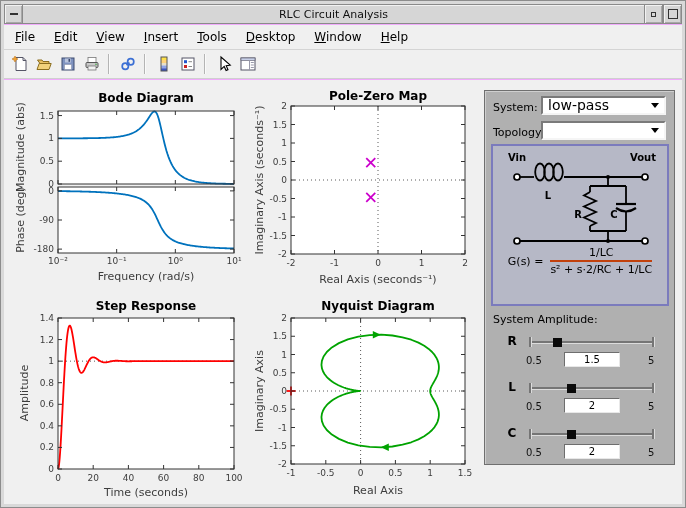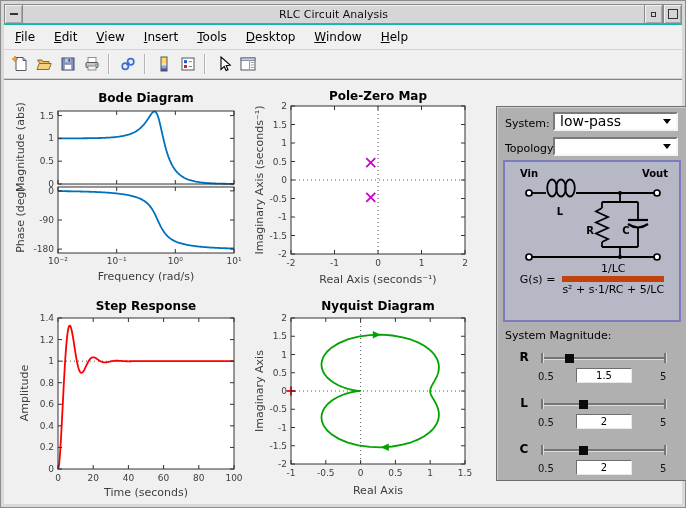--- a/index.html
+++ b/index.html
@@ -1,17 +1,17 @@
 <!DOCTYPE html>
 <html><head>
 <meta charset="utf-8">
 <style>
   * { margin:0; padding:0; box-sizing:border-box; }
   body { background:#555; font-family:"DejaVu Sans", sans-serif; }
-  #window { position:relative; width:686px; height:508px; background:#14b8a6;
+  #window { position:relative; width:686px; height:508px; background:#f0abfc;
             box-shadow: inset 0 0 0 1px #8c8c8c, inset 0 0 0 4px #d9d9d9; overflow:hidden; }
 
   
   .titlebar { position:absolute; left:4px; right:4px; top:4px; height:20px; display:flex; }
   .tb-btn { width:19px; height:20px; background:#d6d6d6; border:1px solid #8a8a8a;
             box-shadow: inset 1px 1px 0 #f2f2f2, inset -1px -1px 0 #a8a8a8;
             display:flex; align-items:center; justify-content:center; }
   .tb-title { flex:1; height:20px; background:#d6d6d6; border:1px solid #8a8a8a; border-left:none; border-right:none;
               box-shadow: inset 0 1px 0 #f2f2f2; display:flex; align-items:center; justify-content:center;
               font-size:11px; color:#111; }
@@ -31,34 +31,34 @@
   .tool { width:22px; height:22px; display:flex; align-items:center; justify-content:center;
           background:transparent; border:none; margin-left:2px; }
   .tool-sep { width:2px; height:20px; border-left:1px solid #b4b4b4; border-right:1px solid #fafafa; margin:0 5px; }
 
   
   .content { position:absolute; left:4px; right:4px; top:80px; bottom:4px; background:#f0f0f0; }
   .fig-svg { position:absolute; }
   svg text { font-family:"DejaVu Sans", sans-serif; }
 
   
-  .panel { position:absolute; left:492px; top:10px; width:191px; height:375px; background:#b0b0b0;
-           border:1px solid #6f6f6f; box-shadow: inset 1px 1px 0 #cfcfcf; margin-top: 16px; }
+  .panel { position:absolute; left:480px; top:10px; width:191px; height:375px; background:#b0b0b0;
+           border:1px solid #6f6f6f; box-shadow: inset 1px 1px 0 #cfcfcf; }
   .p-label { position:absolute; font-size:11px; color:#000; }
   .dropdown { position:absolute; width:125px; height:19px; background:#fff;
               border:2px solid; border-color:#7a7a7a #f5f5f5 #f5f5f5 #7a7a7a; }
   .dd-text { font-size:14px; color:#000; padding-left:5px; line-height:15px; }
   .dd-arrow { position:absolute; right:5px; top:5px; width:0; height:0;
               border-left:4px solid transparent; border-right:4px solid transparent; border-top:5px solid #000; }
   .circuit-box { position:absolute; left:6px; top:53px; width:178px; height:162px;
                  background:#b6b8c6; border:2px solid #7b7bbd; }
   .formula { position:absolute; left:0; top:100px; width:100%; display:flex; justify-content:center;
              align-items:center; gap:7px; font-size:11px; color:#000; }
   .frac { display:inline-block; text-align:center; }
-  .frac .num { display:block; border-bottom:6px solid #c2410c; padding:0 10px 1px 10px; }
+  .frac .num { display:block; border-bottom:2px solid #c2410c; padding:0 10px 1px 10px; }
   .frac .den { display:block; padding-top:1px; }
 
   .slider-group { position:absolute; left:0; width:190px; height:46px; }
   .s-label { position:absolute; left:16px; top:3px; width:22px; text-align:center; font-size:12px; font-weight:bold; }
   .s-track { position:absolute; left:45px; top:10px; width:123px; height:2px; background:#757575;
              box-shadow:0 1px 0 #dcdcdc; }
   .s-endtick { position:absolute; top:6px; width:2px; height:10px; background:#757575; box-shadow:1px 0 0 #dcdcdc; }
   .s-handle { position:absolute; top:6.5px; width:9px; height:9px; background:#0a0a0a; }
   .s-value { position:absolute; left:79px; top:21px; width:56px; height:15px; background:#fff;
              border:1px solid; border-color:#6e6e6e #e8e8e8 #e8e8e8 #6e6e6e;
@@ -430,26 +430,26 @@
             <text x="24" y="15" font-size="10" font-weight="bold" fill="#000" text-anchor="middle">Vin</text>
             <text x="150" y="15" font-size="10" font-weight="bold" fill="#000" text-anchor="middle">Vout</text>
             <text x="55" y="53" font-size="10" font-weight="bold" fill="#000" text-anchor="middle">L</text>
             <text x="85" y="72" font-size="10" font-weight="bold" fill="#000" text-anchor="middle">R</text>
             <text x="121" y="72" font-size="10" font-weight="bold" fill="#000" text-anchor="middle">C</text>
           </svg>
         <div class="formula">
           <span>G(s)  =</span>
           <span class="frac">
             <span class="num">1/LC</span>
-            <span class="den">s² + s·1/RC + 5/LC</span>
+            <span class="den">s² + s·2/RC + 1/LC</span>
           </span>
         </div>
       </div>
 
-      <span class="p-label" style="left:8px;top:222px">System Magnitude:</span>
+      <span class="p-label" style="left:8px;top:222px">System Amplitude:</span>
       <div id="sliders">
           <div class="slider-group" style="top: 240px;">
             <span class="s-label">R</span>
             <div class="s-track"></div>
             <div class="s-endtick" style="left:44px"></div>
             <div class="s-endtick" style="left:167px"></div>
             <div class="s-handle" style="left:67.8px"></div>
             <div class="s-value">1.5</div>
             <span class="s-minmax" style="left:41px">0.5</span>
             <span class="s-minmax" style="left:163px">5</span>

